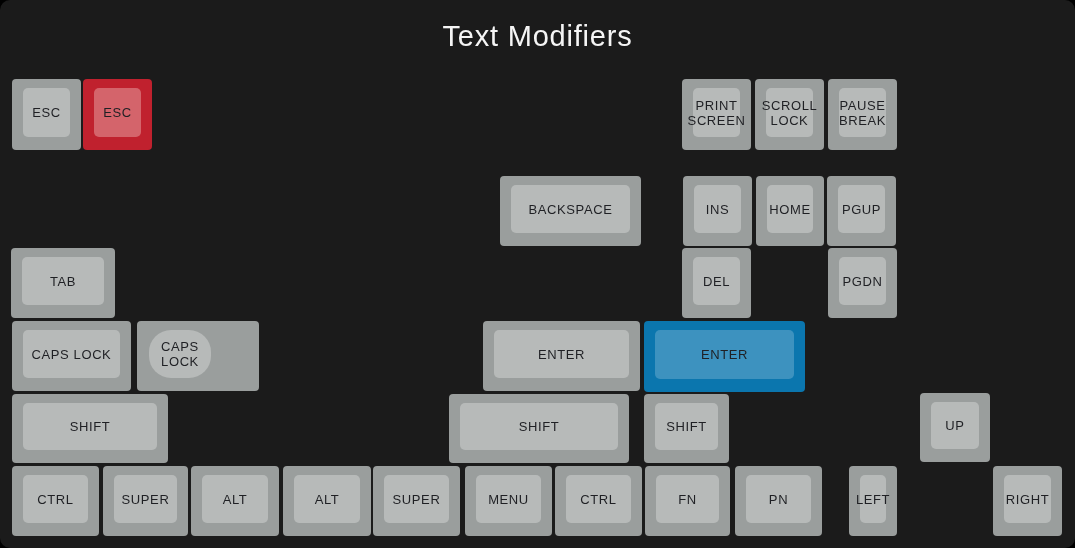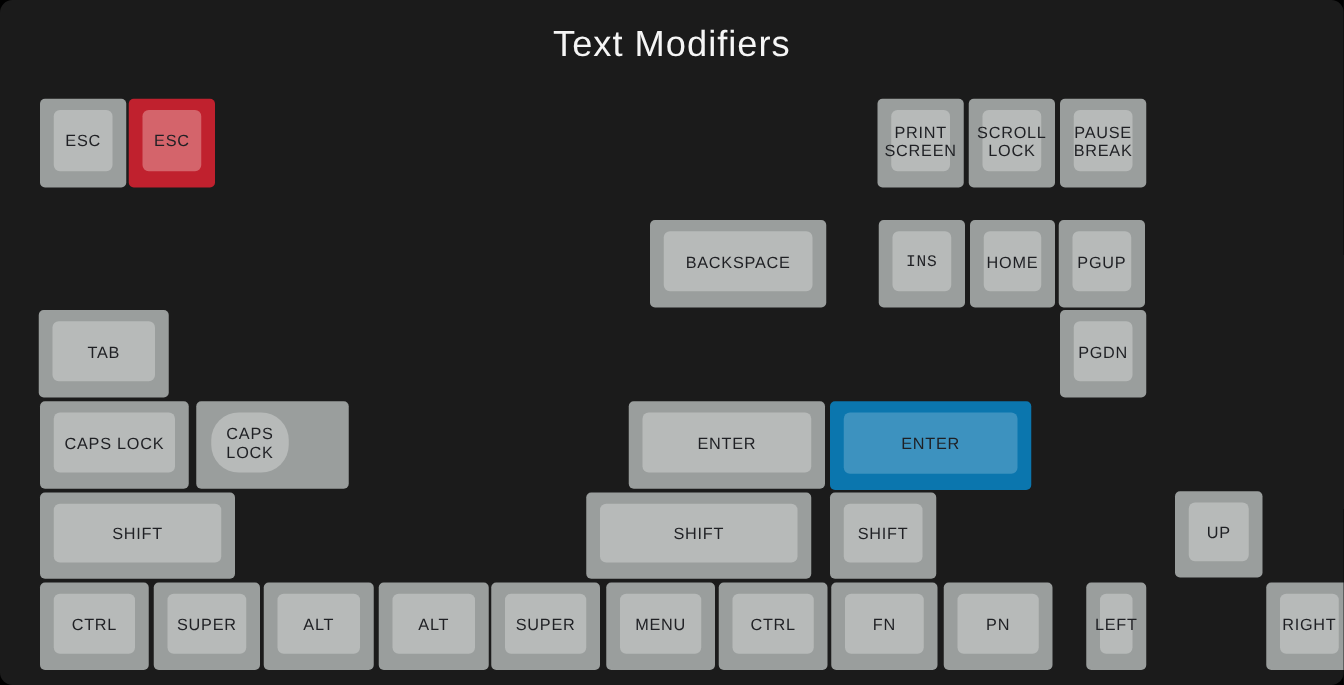--- a/index.html
+++ b/index.html
@@ -27,21 +27,20 @@
     letter-spacing: 0.8px;
   }
   .keyboard {
     position: absolute;
     top: 0; left: 0; right: 0; bottom: 0;
   }
   .key {
     position: absolute;
     border-radius: 4px;
     box-sizing: border-box;
-    margin-left: 20px;
   }
   .key-top {
     position: absolute;
     left: 11px;
     right: 11px;
     top: 9px;
     bottom: 13px;
     border-radius: 5px;
     display: flex;
     align-items: center;
@@ -81,30 +80,33 @@
 LOCK</div>
       </div>
       <div class="key" style="left: 828px; top: 79px; width: 69px; height: 71px; background: rgb(154, 158, 157);">
         <div class="key-top" style="background: rgb(183, 186, 185);">PAUSE
 BREAK</div>
       </div>
       <div class="key" style="left: 500px; top: 176px; width: 141px; height: 70px; background: rgb(154, 158, 157);">
         <div class="key-top" style="background: rgb(183, 186, 185);">BACKSPACE</div>
       </div>
       <div class="key" style="left: 683px; top: 176px; width: 69px; height: 70px; background: rgb(154, 158, 157);">
-        <div class="key-top" style="background: rgb(183, 186, 185); font-family: Liberation Mono, monospace;">INS</div>
+        <div class="key-top" style="background: rgb(183, 186, 185);">INS</div>
       </div>
       <div class="key" style="left: 756px; top: 176px; width: 68px; height: 70px; background: rgb(154, 158, 157);">
         <div class="key-top" style="background: rgb(183, 186, 185);">HOME</div>
       </div>
       <div class="key" style="left: 827px; top: 176px; width: 69px; height: 70px; background: rgb(154, 158, 157);">
         <div class="key-top" style="background: rgb(183, 186, 185);">PGUP</div>
       </div>
       <div class="key" style="left: 11px; top: 248px; width: 104px; height: 70px; background: rgb(154, 158, 157);">
         <div class="key-top" style="background: rgb(183, 186, 185);">TAB</div>
+      </div>
+      <div class="key" style="left: 682px; top: 248px; width: 69px; height: 70px; background: rgb(154, 158, 157);">
+        <div class="key-top" style="background: rgb(183, 186, 185);">DEL</div>
       </div>
       <div class="key" style="left: 828px; top: 248px; width: 69px; height: 70px; background: rgb(154, 158, 157);">
         <div class="key-top" style="background: rgb(183, 186, 185);">PGDN</div>
       </div>
       <div class="key" style="left: 12px; top: 321px; width: 119px; height: 70px; background: rgb(154, 158, 157);">
         <div class="key-top" style="background: rgb(183, 186, 185);">CAPS LOCK</div>
       </div>
       <div class="key" style="left: 137px; top: 321px; width: 122px; height: 70px; background: rgb(154, 158, 157);">
         <div class="key-top stepped" style="background: rgb(183, 186, 185);">CAPS
 LOCK</div>

